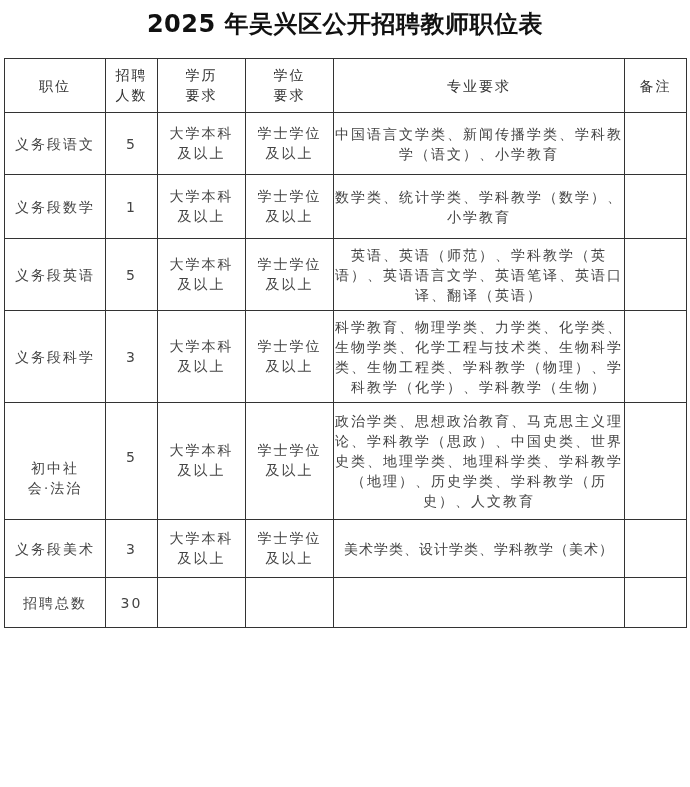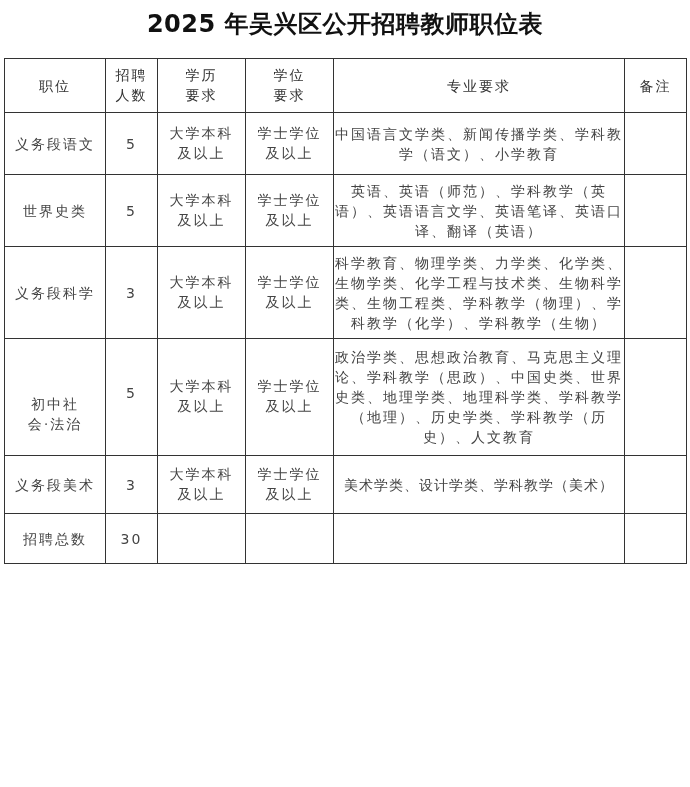--- a/index.html
+++ b/index.html
@@ -62,22 +62,36 @@
           <span class="two">大学本科</span>
           <span class="two">及以上</span>
         </td>
       <td>
           <span class="two">学士学位</span>
           <span class="two">及以上</span>
         </td>
       <td class="major">中国语言文学类、新闻传播学类、学科教学（语文）、小学教育</td>
       <td></td>
     </tr>
+    <tr style="height:64px">
+      <td class="pos"><span>义务段数学</span></td>
+      <td class="num">1</td>
+      <td>
+          <span class="two">大学本科</span>
+          <span class="two">及以上</span>
+        </td>
+      <td>
+          <span class="two">学士学位</span>
+          <span class="two">及以上</span>
+        </td>
+      <td class="major">数学类、统计学类、学科教学（数学）、小学教育</td>
+      <td></td>
+    </tr>
     <tr style="height:72px">
-      <td class="pos"><span>世界史类</span></td>
+      <td class="pos"><span>义务段英语</span></td>
       <td class="num">5</td>
       <td>
           <span class="two">大学本科</span>
           <span class="two">及以上</span>
         </td>
       <td>
           <span class="two">学士学位</span>
           <span class="two">及以上</span>
         </td>
       <td class="major">英语、英语（师范）、学科教学（英语）、英语语言文学、英语笔译、英语口译、翻译（英语）</td>

